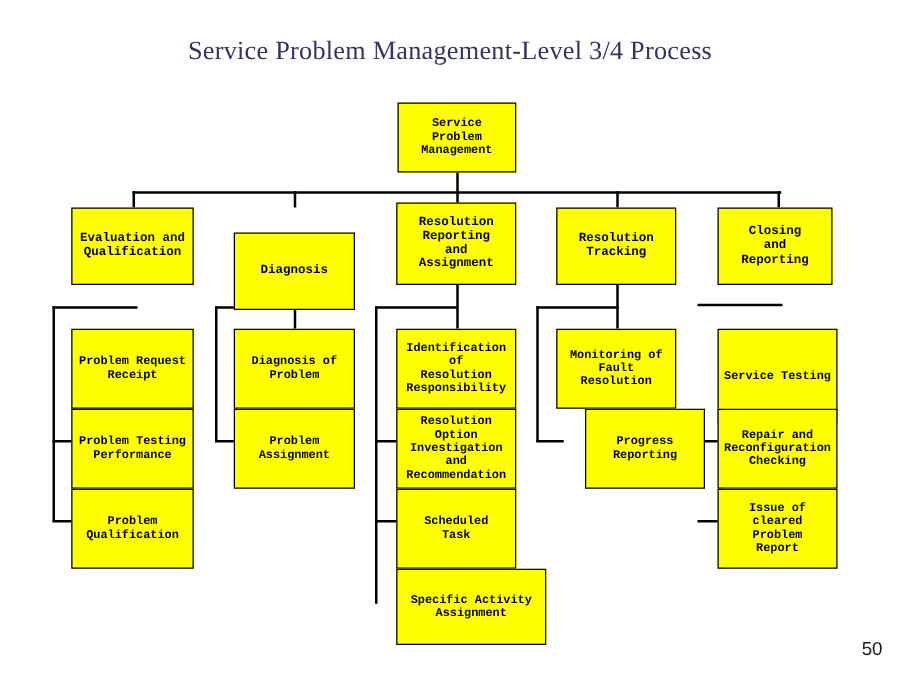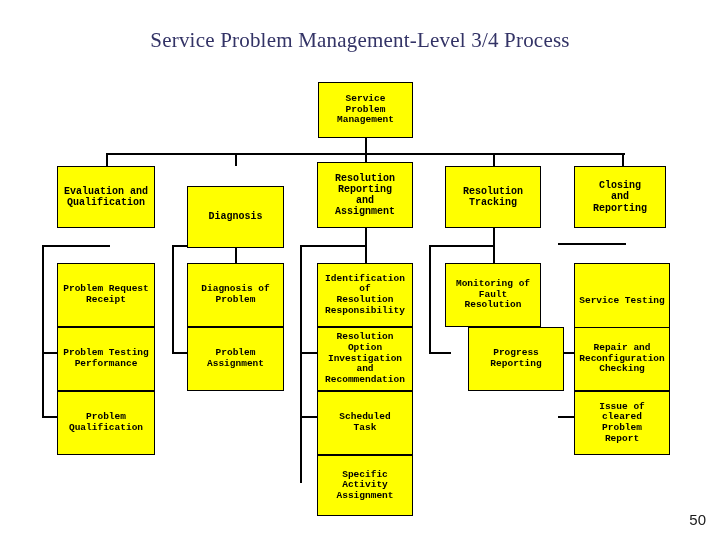--- a/index.html
+++ b/index.html
@@ -191,21 +191,21 @@
         <span class="ln">Investigation and</span>
         <span class="ln">Recommendation</span>
       </span>
   </div>
   <div class="node sz-l3" style="left:317px; top:391px; width:96px; height:64px;">
     <span class="lines">
         <span class="ln">Scheduled</span>
         <span class="ln">Task</span>
       </span>
   </div>
-  <div class="node sz-l3" style="left:317px; top:455px; width:96px; height:61px;">
+  <div class="node sz-l3" style="left:317px; top:455px; width:120px; height:61px;">
     <span class="lines">
         <span class="ln">Specific Activity</span>
         <span class="ln">Assignment</span>
       </span>
   </div>
 
   <div class="node sz-l3" style="left:445px; top:263px; width:96px; height:64px;">
     <span class="lines">
         <span class="ln">Monitoring of</span>
         <span class="ln">Fault Resolution</span>

